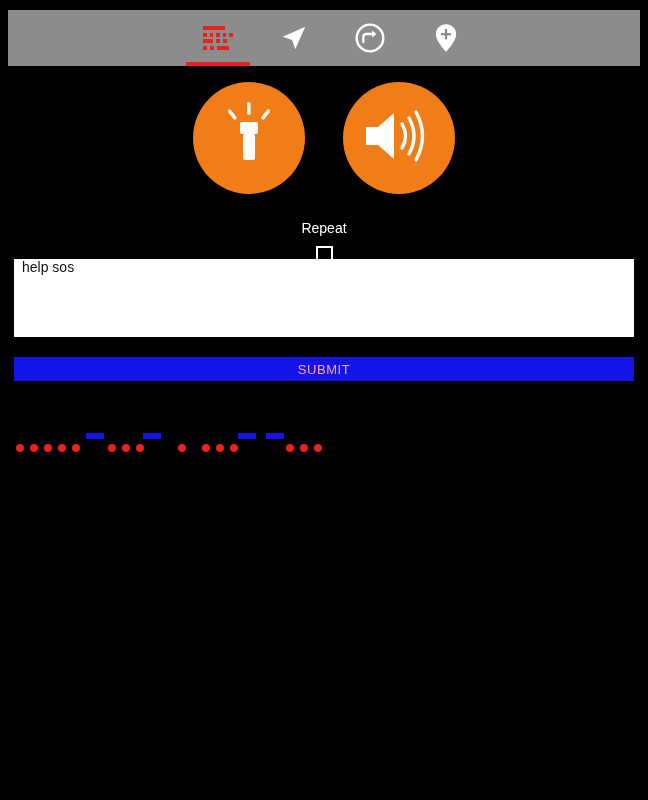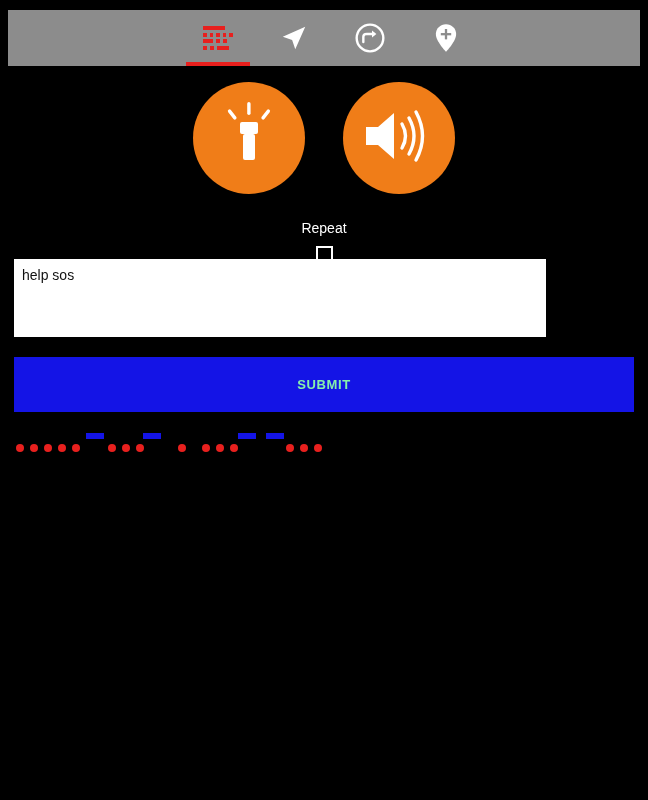--- a/index.html
+++ b/index.html
@@ -119,47 +119,47 @@
     background: transparent;
     cursor: pointer;
     box-sizing: border-box;
   }
 
   
   .text-field {
     position: absolute;
     left: 14px;
     top: 259px;
-    width: 532px;
+    width: 620px;
     height: 78px;
     background: #ffffff;
     border: none;
     outline: none;
     resize: none;
     font-family: "Liberation Sans", sans-serif;
     font-size: 14px;
     color: #111111;
-    padding: 8px 8px;
+    padding: 0 8px;
     box-sizing: border-box;
     line-height: 1.2;
   }
 
   
   .submit-btn {
     position: absolute;
     left: 14px;
     top: 357px;
     width: 620px;
-    height: 55px;
+    height: 24px;
     background: #1414e6;
-    color: #86efac;
+    color: #fca5a5;
     border: none;
     font-family: "Liberation Sans", sans-serif;
     font-size: 13px;
-    font-weight: bold;
+    font-weight: normal;
     letter-spacing: 0.6px;
     cursor: pointer;
   }
 
   
   .morse-out {
     position: absolute;
     left: 16px;
     top: 428px;
     width: 616px;

